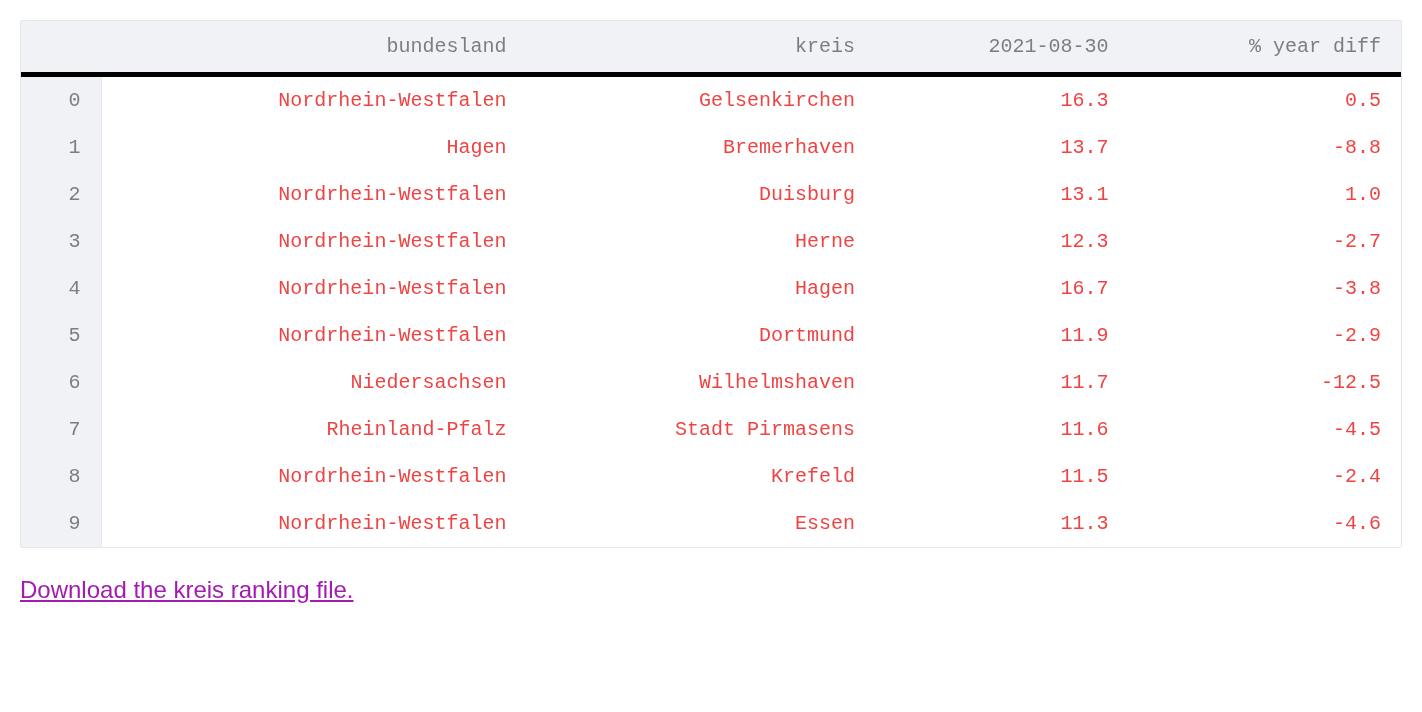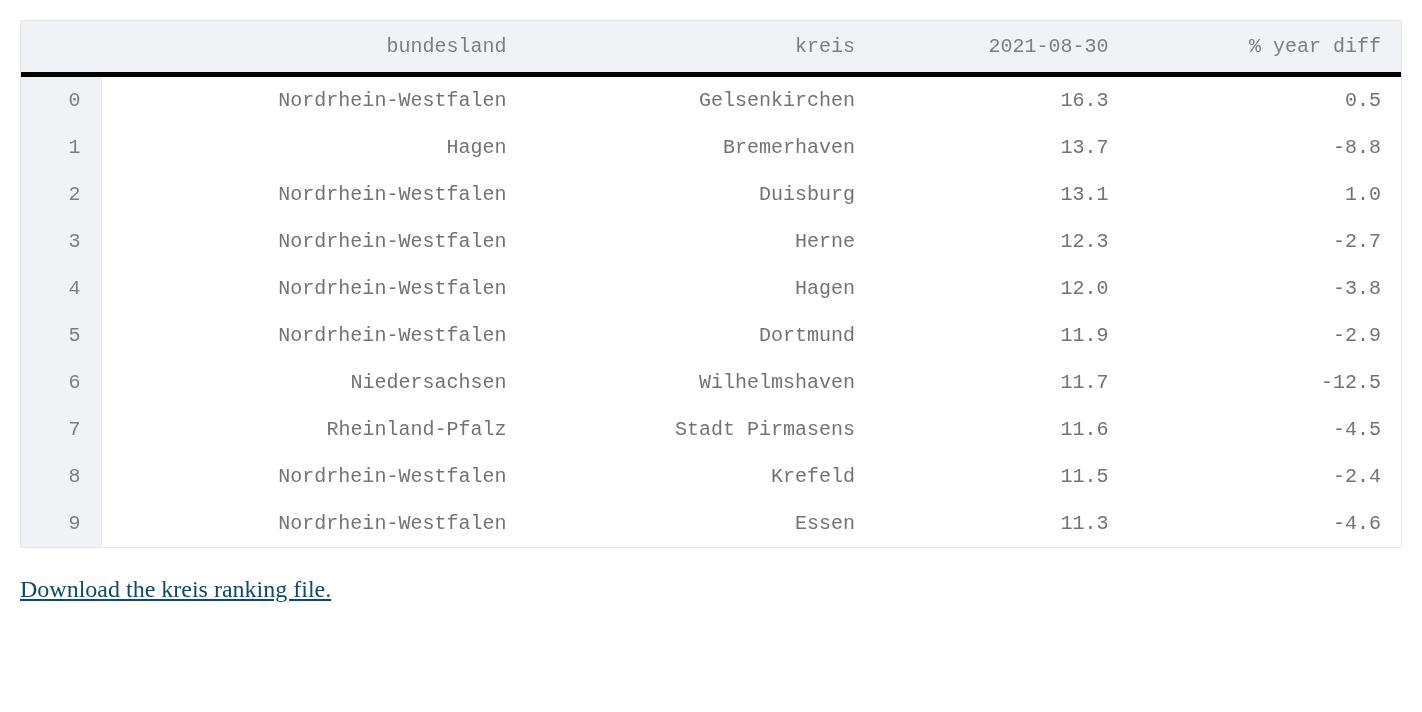--- a/index.html
+++ b/index.html
@@ -36,38 +36,38 @@
     }
     th.idx-col {
       width: 80px;
     }
     tbody tr {
       background: #ffffff;
     }
     td {
       text-align: right;
       padding: 12px 20px;
-      color: #737373;
+      color: #ef4444;
       font-family: "SFMono-Regular", Consolas, "Liberation Mono", Menlo, monospace;
       vertical-align: middle;
     }
     td.idx-cell {
       background: #f0f2f5;
       color: #7a7f87;
       width: 80px;
       border-right: 1px solid #e5e7eb;
     }
     .download-link {
       display: inline-block;
       margin-top: 28px;
-      color: #0c4a6e;
+      color: #a21caf;
       text-decoration: underline;
       font-size: 24px;
       font-weight: 400;
-      font-family: Liberation Serif, serif;
+      font-family: Liberation Sans, sans-serif;
     }
   </style>
 </head>
 <body>
 
 
 
 <div class="table-container">
   <table>
     <thead>
@@ -105,21 +105,21 @@
           <td class="idx-cell">3</td>
           <td>Nordrhein-Westfalen</td>
           <td>Herne</td>
           <td>12.3</td>
           <td>-2.7</td>
         </tr>
         <tr>
           <td class="idx-cell">4</td>
           <td>Nordrhein-Westfalen</td>
           <td>Hagen</td>
-          <td>12.0</td>
+          <td>16.7</td>
           <td>-3.8</td>
         </tr>
         <tr>
           <td class="idx-cell">5</td>
           <td>Nordrhein-Westfalen</td>
           <td>Dortmund</td>
           <td>11.9</td>
           <td>-2.9</td>
         </tr>
         <tr>

